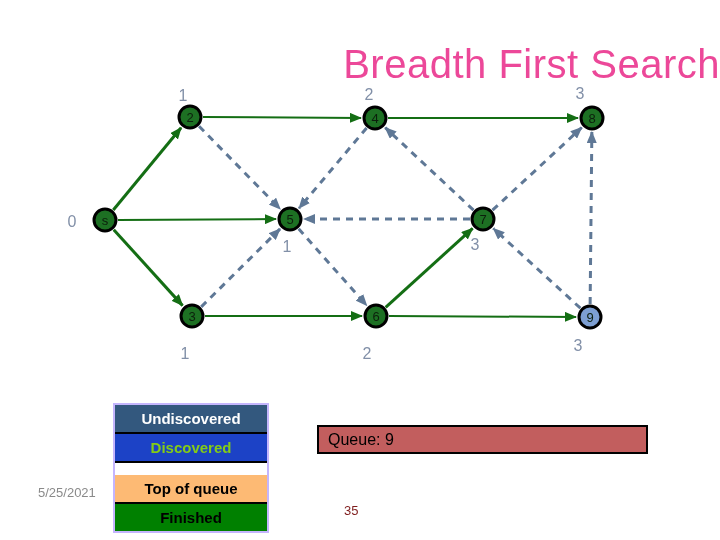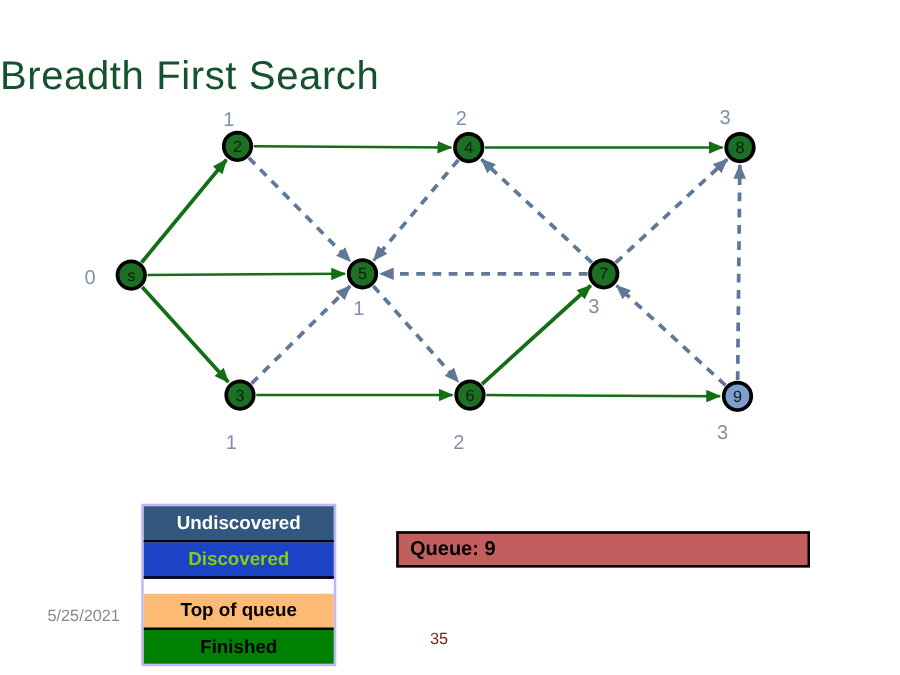--- a/index.html
+++ b/index.html
@@ -1,27 +1,27 @@
 <!DOCTYPE html>
 <html><head>
 <meta charset="utf-8">
 <style>
   html,body{margin:0;padding:0;background:#ffffff;}
   .slide{position:relative;width:720px;height:540px;background:#ffffff;overflow:hidden;
          font-family:"Liberation Sans",sans-serif;}
-  .title{position:absolute;top:42px;left:0;width:720px;text-align:left;
-         font-size:32px;font-weight:400;color:#14532d;letter-spacing:0.5px;}
+  .title{position:absolute;top:42px;left:0;width:720px;text-align:right;
+         font-size:40px;font-weight:400;color:#ec4899;letter-spacing:0.5px;}
   svg.graph{position:absolute;top:0;left:0;}
   .legend{position:absolute;left:113px;top:403px;width:152px;border:2px solid #c4b5fd;}
   .legend-row{height:27px;border-bottom:2px solid #000;display:flex;align-items:center;
               justify-content:center;font-weight:bold;font-size:15px;}
   .legend-row:last-child{border-bottom:none;}
   .queue-box{position:absolute;left:317px;top:425px;width:331px;height:29px;
              box-sizing:border-box;border:2px solid #000;display:flex;align-items:center;
-             padding-left:9px;font-weight:bold;font-size:16px;color:#000;}
+             padding-left:9px;font-weight:normal;font-size:16px;color:#000;}
   .footer-date{position:absolute;left:38px;top:485px;font-size:13px;color:#8a8a8a;}
   .footer-page{position:absolute;left:344px;top:503px;font-size:13px;color:#7f1d1d;}
 </style>
 </head>
 <body>
 
 <div class="slide">
   <div class="title">Breadth First Search</div>
 
   <svg class="graph" width="720" height="400" viewBox="0 0 720 400">

